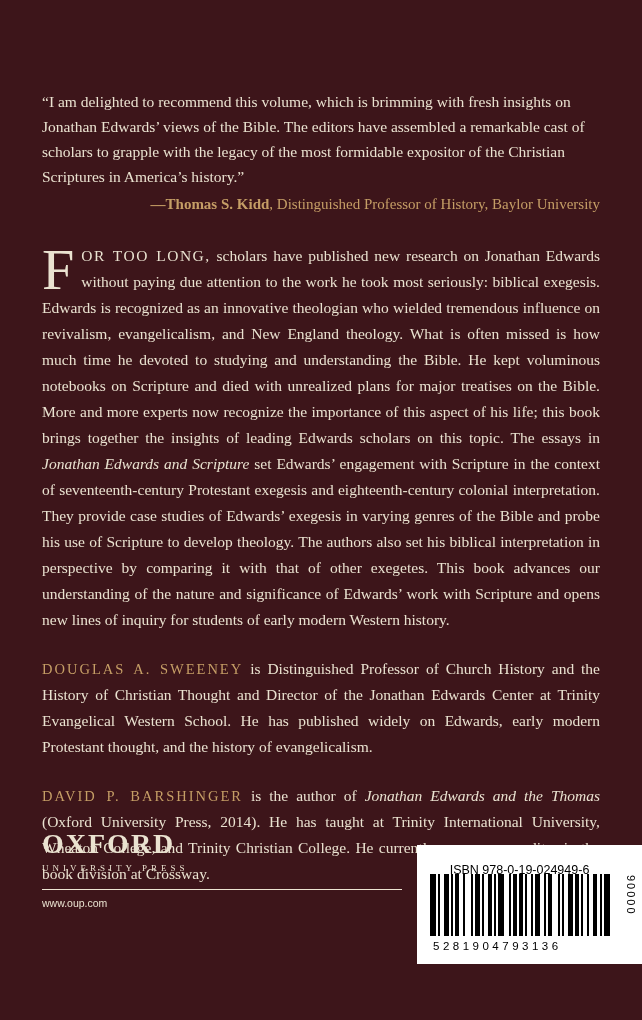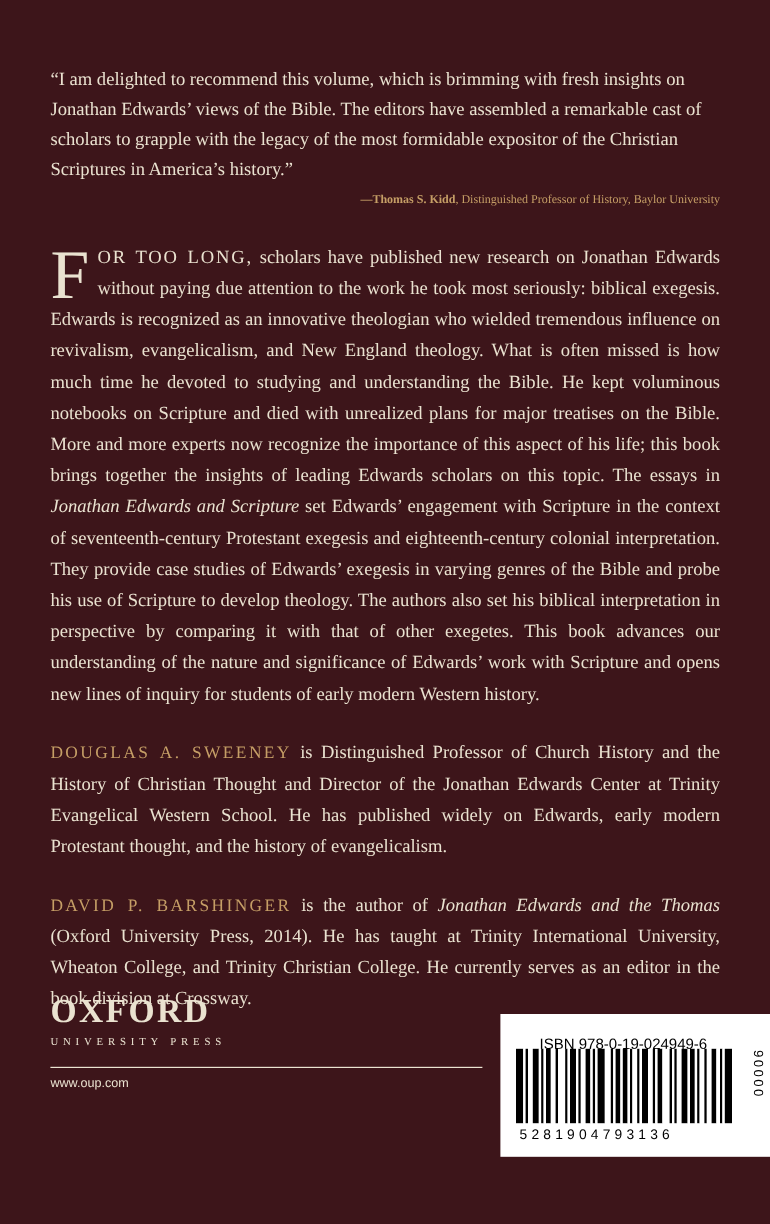--- a/index.html
+++ b/index.html
@@ -6,26 +6,26 @@
   .cover {
     position: relative;
     width: 642px;
     height: 1020px;
     background: #3d151a;
     font-family: "Liberation Serif", "DejaVu Serif", serif;
     color: #eae2d0;
     overflow: hidden;
     margin: 0 auto;
   }
-  .content { padding: 54px 42px 0 42px; }
+  .content { padding: 54px 42px 0 42px; margin-top: 35px; }
 
   .blurb { font-size: 15.5px; line-height: 25px; text-align: left; }
   .attribution {
     margin-top: 7px;
-    font-size: 10px;
+    font-size: 15px;
     color: #c59e66;
     text-align: right;
   }
   .attribution .att-name { font-weight: bold; }
 
   .synopsis {
     margin-top: 30px;
     font-size: 15.5px;
     line-height: 26px;
     text-align: justify;

